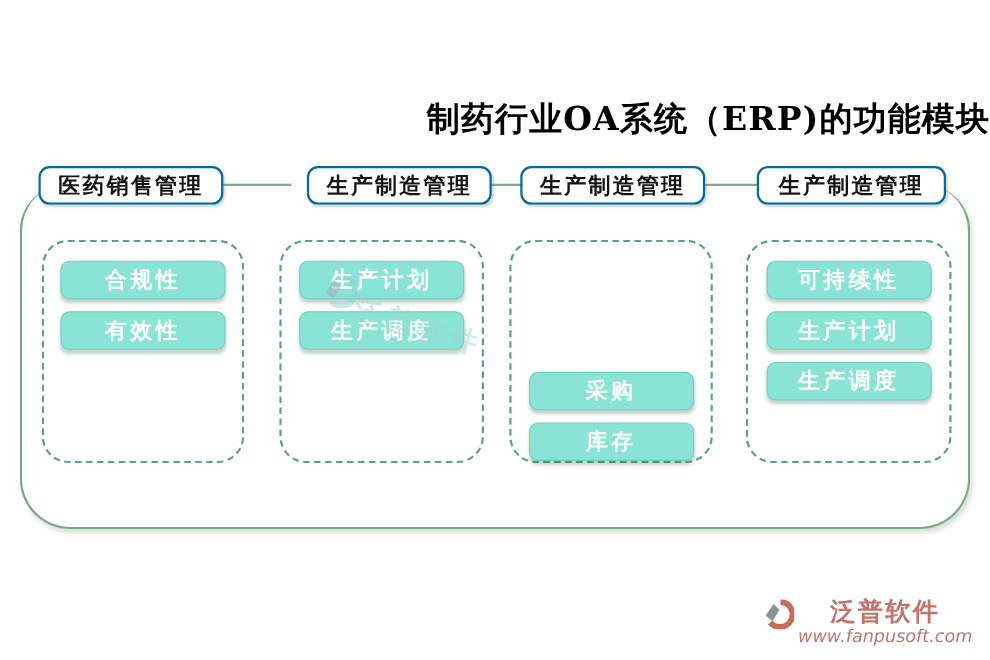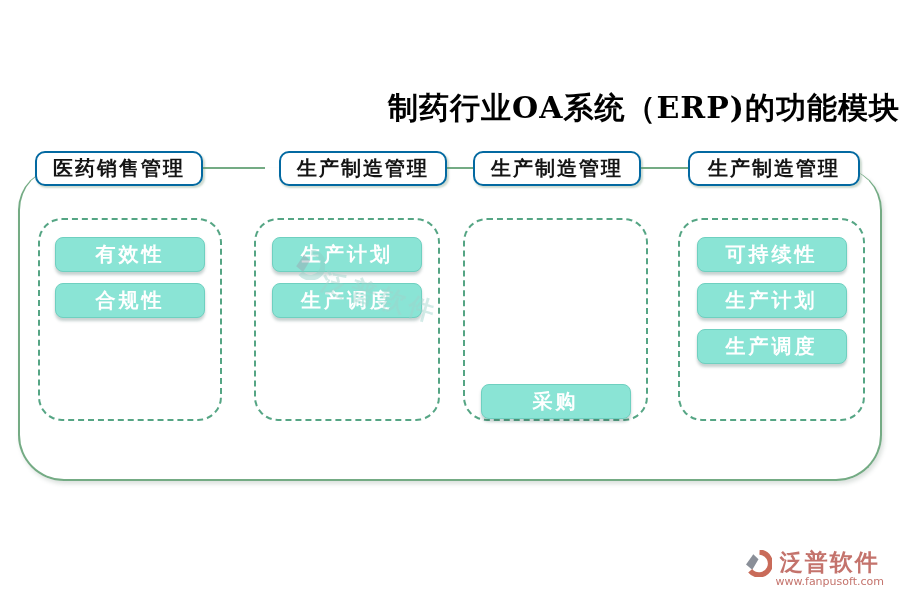--- a/index.html
+++ b/index.html
@@ -58,52 +58,54 @@
   .footer-logo{
     position:absolute;right:16px;bottom:13px;z-index:6;
     display:flex;align-items:flex-start;gap:4px;
   }
   .footer-logo .texts{display:flex;flex-direction:column;align-items:center;line-height:1;}
   .footer-logo .brand{
     font-size:23px;font-weight:bold;color:#c4736c;letter-spacing:2px;
     font-family:"DejaVu Serif","Liberation Serif",serif;
   }
   .footer-logo .site{
-    font-size:11px;color:#c4736c;margin-top:3px;
+    font-size:16px;color:#c4736c;margin-top:3px;
     font-family:"DejaVu Sans","Liberation Sans",sans-serif;
+    font-style:italic;
   }
 </style>
 </head>
 <body>
 
 <h1 class="title">制药行业OA系统（ERP)的功能模块</h1>
 
 <div class="main-container"></div>
 
 <div class="header-box" id="hb1">医药销售管理</div>
 <div class="header-box" id="hb2">生产制造管理</div>
 <div class="header-box" id="hb3">生产制造管理</div>
 <div class="header-box" id="hb4">生产制造管理</div>
 
 <div class="connector" id="c1"></div>
 <div class="connector" id="c2"></div>
 <div class="connector" id="c3"></div>
 
 <div class="group" id="g1">
+  <div class="item-button">合规性</div>
   <div class="item-button">有效性</div>
-  <div class="item-button">合规性</div>
 </div>
 
 <div class="group" id="g2">
   <div class="item-button">生产计划</div>
   <div class="item-button">生产调度</div>
 </div>
 
 <div class="group" id="g3">
   <div class="item-button">采购</div>
+  <div class="item-button">库存</div>
 </div>
 
 <div class="group" id="g4">
   <div class="item-button">可持续性</div>
   <div class="item-button">生产计划</div>
   <div class="item-button">生产调度</div>
 </div>
 
 <div class="center-watermark">
   <span>

